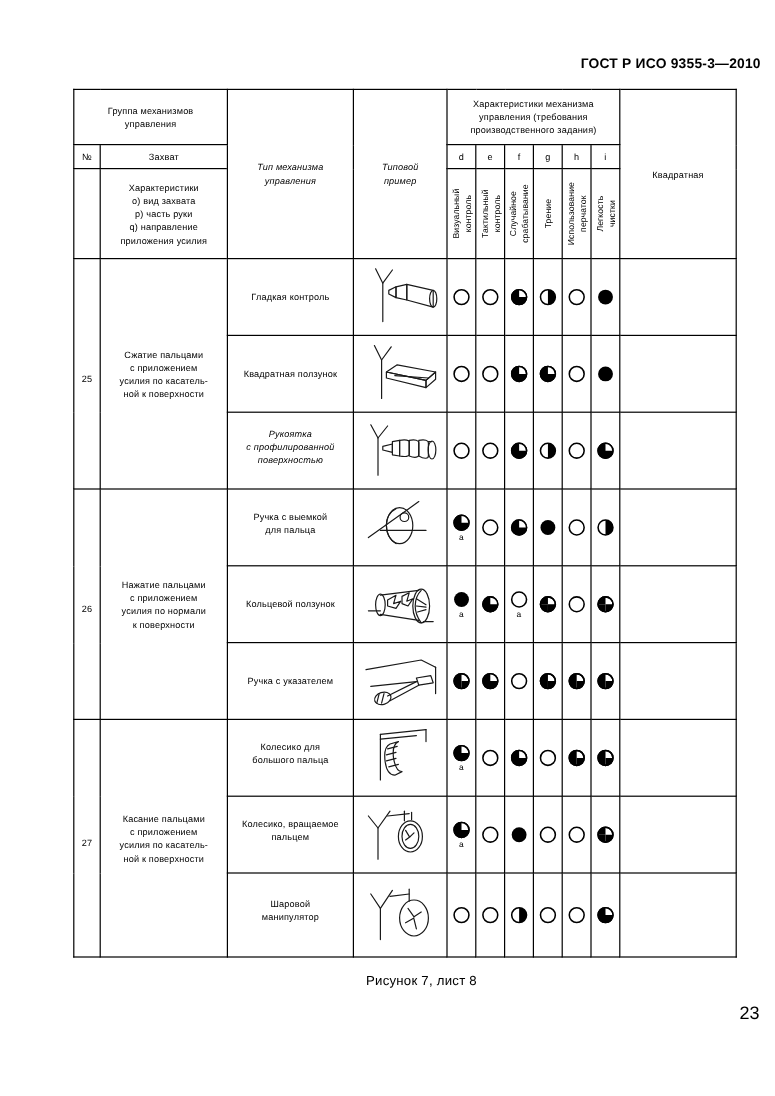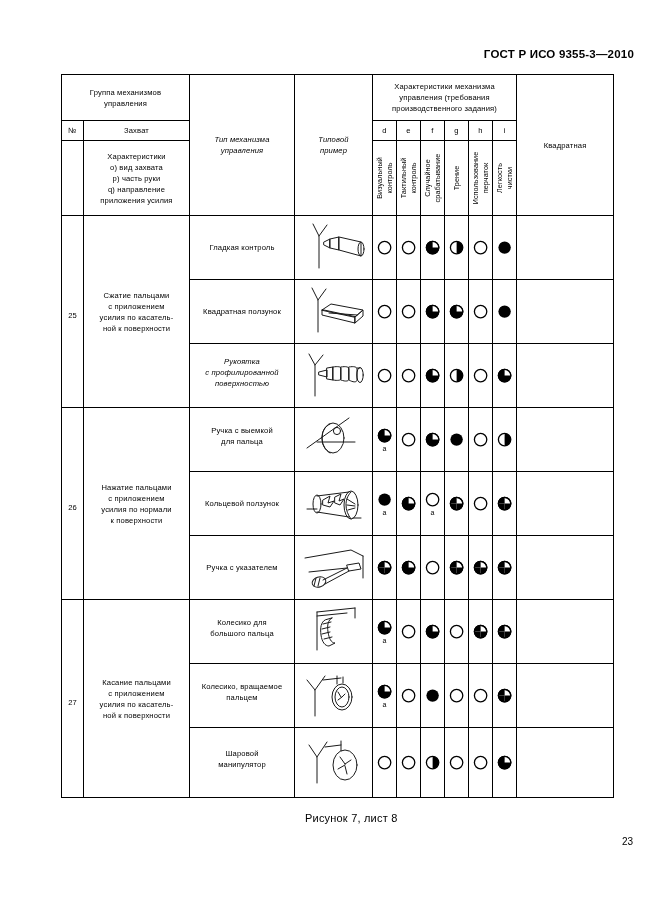--- a/index.html
+++ b/index.html
@@ -98,21 +98,21 @@
     left: 278px;
     top: 812px;
     font-size: 11px;
     letter-spacing: 0.2px;
     margin-left: 27px;
   }
   .page-num {
     position: absolute;
     right: 47px;
     top: 836px;
-    font-size: 10px;
+    font-size: 15px;
   }
 </style>
 </head>
 <body>
 
 <div class="page">
 
   <div class="doc-header">ГОСТ Р ИСО 9355-3—2010</div>
 
   <table class="gost">

